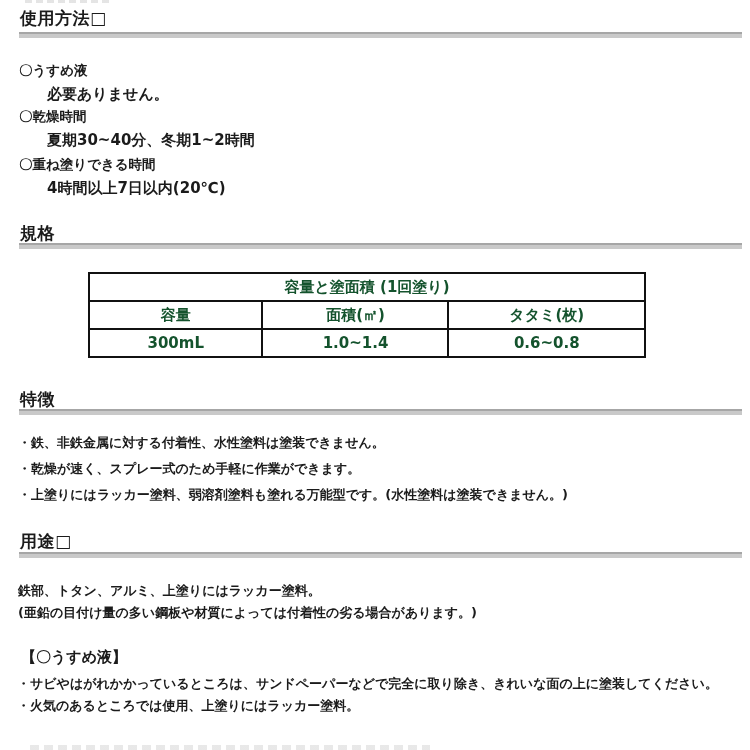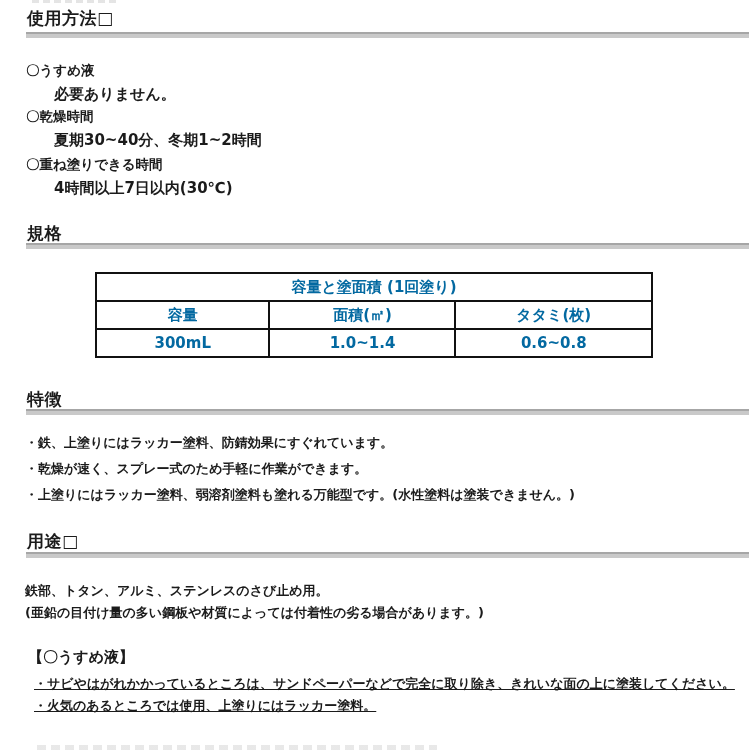--- a/index.html
+++ b/index.html
@@ -1,49 +1,49 @@
 <!DOCTYPE html>
 <html><head>
 <meta charset="utf-8">
 <style>
   html,body{margin:0;padding:0;}
   body{
     width:750px;height:750px;background:#ffffff;overflow:hidden;
     font-family:"DejaVu Sans","Liberation Sans",sans-serif;
     font-weight:bold;color:#1b1b1b;
   }
-  #page{position:relative;width:646px;height:750px;background:#ffffff;margin-left:7px;}
+  #page{position:relative;width:646px;height:750px;background:#ffffff;}
   .line{position:absolute;white-space:nowrap;line-height:1.2;}
   .sec-title{position:absolute;left:20px;margin:0;font-size:17px;font-weight:bold;letter-spacing:.5px;}
   .hbar{position:absolute;left:19px;width:723px;height:6px;
         background:linear-gradient(to bottom,#a6a6a6 0,#a6a6a6 2px,#c9c9c9 2px,#c9c9c9 100%);}
   #t-usage{top:7px;}   #bar-usage{top:32px;}
   #t-spec{top:222px;}  #bar-spec{top:243px;}
   #t-feat{top:388px;}  #bar-feat{top:409px;}
   #t-uses{top:530px;}  #bar-uses{top:552px;}
 
   .lbl{left:19px;font-size:13.5px;}
   .dtl{left:47px;font-size:15px;}
   #u0l{top:62px;} #u0d{top:85px;} #u1l{top:108px;} #u1d{top:131px;}
   #u2l{top:156px;} #u2d{top:179px;}
 
   #spec-table{position:absolute;left:88px;top:272px;border-collapse:collapse;
-              table-layout:fixed;font-size:15px;font-weight:bold;color:#0369a1;}
+              table-layout:fixed;font-size:15px;font-weight:bold;color:#14532d;}
   #spec-table,#spec-table td{border:2.5px solid #111111;}
   #spec-table td{text-align:center;vertical-align:middle;height:26px;padding:0 4px;}
   col.c1{width:189px;} col.c2{width:202px;} col.c3{width:214px;}
 
   .feat{left:18px;font-size:13px;}
   #f0{top:435px;} #f1{top:461px;} #f2{top:487px;}
 
   .useline{left:18px;font-size:13px;}
   #use0{top:583px;} #use1{top:605px;}
 
   #caution-h{left:21px;top:648px;font-size:15px;}
-  .cau{left:27px;font-size:13px;text-decoration:underline;}
+  .cau{left:17px;font-size:13px;}
   #c0{top:676px;} #c1{top:698px;} #c2{top:720px;}
 
   .cutoff{position:absolute;opacity:.55;}
   #cut-top{left:25px;top:0;width:88px;height:3px;
            background:repeating-linear-gradient(90deg,#cfcfcf 0 7px,#ffffff 7px 11px);}
   #cut-bottom{left:30px;top:745px;width:400px;height:5px;
            background:repeating-linear-gradient(90deg,#d6d6d6 0 9px,#ffffff 9px 14px);}
 </style>
 </head>
 <body>
@@ -53,21 +53,21 @@
   <div id="cut-top" class="cutoff"></div>
 
   <h2 id="t-usage" class="sec-title">使用方法□</h2>
   <div id="bar-usage" class="hbar"></div>
 
   <div id="u0l" class="line lbl">〇うすめ液</div>
   <div id="u0d" class="line dtl">必要ありません。</div>
   <div id="u1l" class="line lbl">〇乾燥時間</div>
   <div id="u1d" class="line dtl">夏期30~40分、冬期1~2時間</div>
   <div id="u2l" class="line lbl">〇重ね塗りできる時間</div>
-  <div id="u2d" class="line dtl">4時間以上7日以内(30℃)</div>
+  <div id="u2d" class="line dtl">4時間以上7日以内(20℃)</div>
 
   <h2 id="t-spec" class="sec-title">規格</h2>
   <div id="bar-spec" class="hbar"></div>
 
   <table id="spec-table">
     <colgroup>
         <col class="c1">
         <col class="c2">
         <col class="c3">
       </colgroup>
@@ -84,28 +84,28 @@
         <td>300mL</td>
         <td>1.0~1.4</td>
         <td>0.6~0.8</td>
       </tr>
     </tbody>
   </table>
 
   <h2 id="t-feat" class="sec-title">特徴</h2>
   <div id="bar-feat" class="hbar"></div>
 
-  <div id="f0" class="line feat">・鉄、上塗りにはラッカー塗料、防錆効果にすぐれています。</div>
+  <div id="f0" class="line feat">・鉄、非鉄金属に対する付着性、水性塗料は塗装できません。</div>
   <div id="f2" class="line feat">・上塗りにはラッカー塗料、弱溶剤塗料も塗れる万能型です。(水性塗料は塗装できません。)</div>
   <div id="f1" class="line feat">・乾燥が速く、スプレー式のため手軽に作業ができます。</div>
 
   <h2 id="t-uses" class="sec-title">用途□</h2>
   <div id="bar-uses" class="hbar"></div>
 
-  <div id="use0" class="line useline">鉄部、トタン、アルミ、ステンレスのさび止め用。</div>
+  <div id="use0" class="line useline">鉄部、トタン、アルミ、上塗りにはラッカー塗料。</div>
   <div id="use1" class="line useline">(亜鉛の目付け量の多い鋼板や材質によっては付着性の劣る場合があります。)</div>
 
   <div id="caution-h" class="line">【〇うすめ液】</div>
   <div id="c0" class="line cau">・サビやはがれかかっているところは、サンドペーパーなどで完全に取り除き、きれいな面の上に塗装してください。</div>
   <div id="c1" class="line cau">・火気のあるところでは使用、上塗りにはラッカー塗料。</div>
 
   <div id="cut-bottom" class="cutoff"></div>
 
 </div>
 

